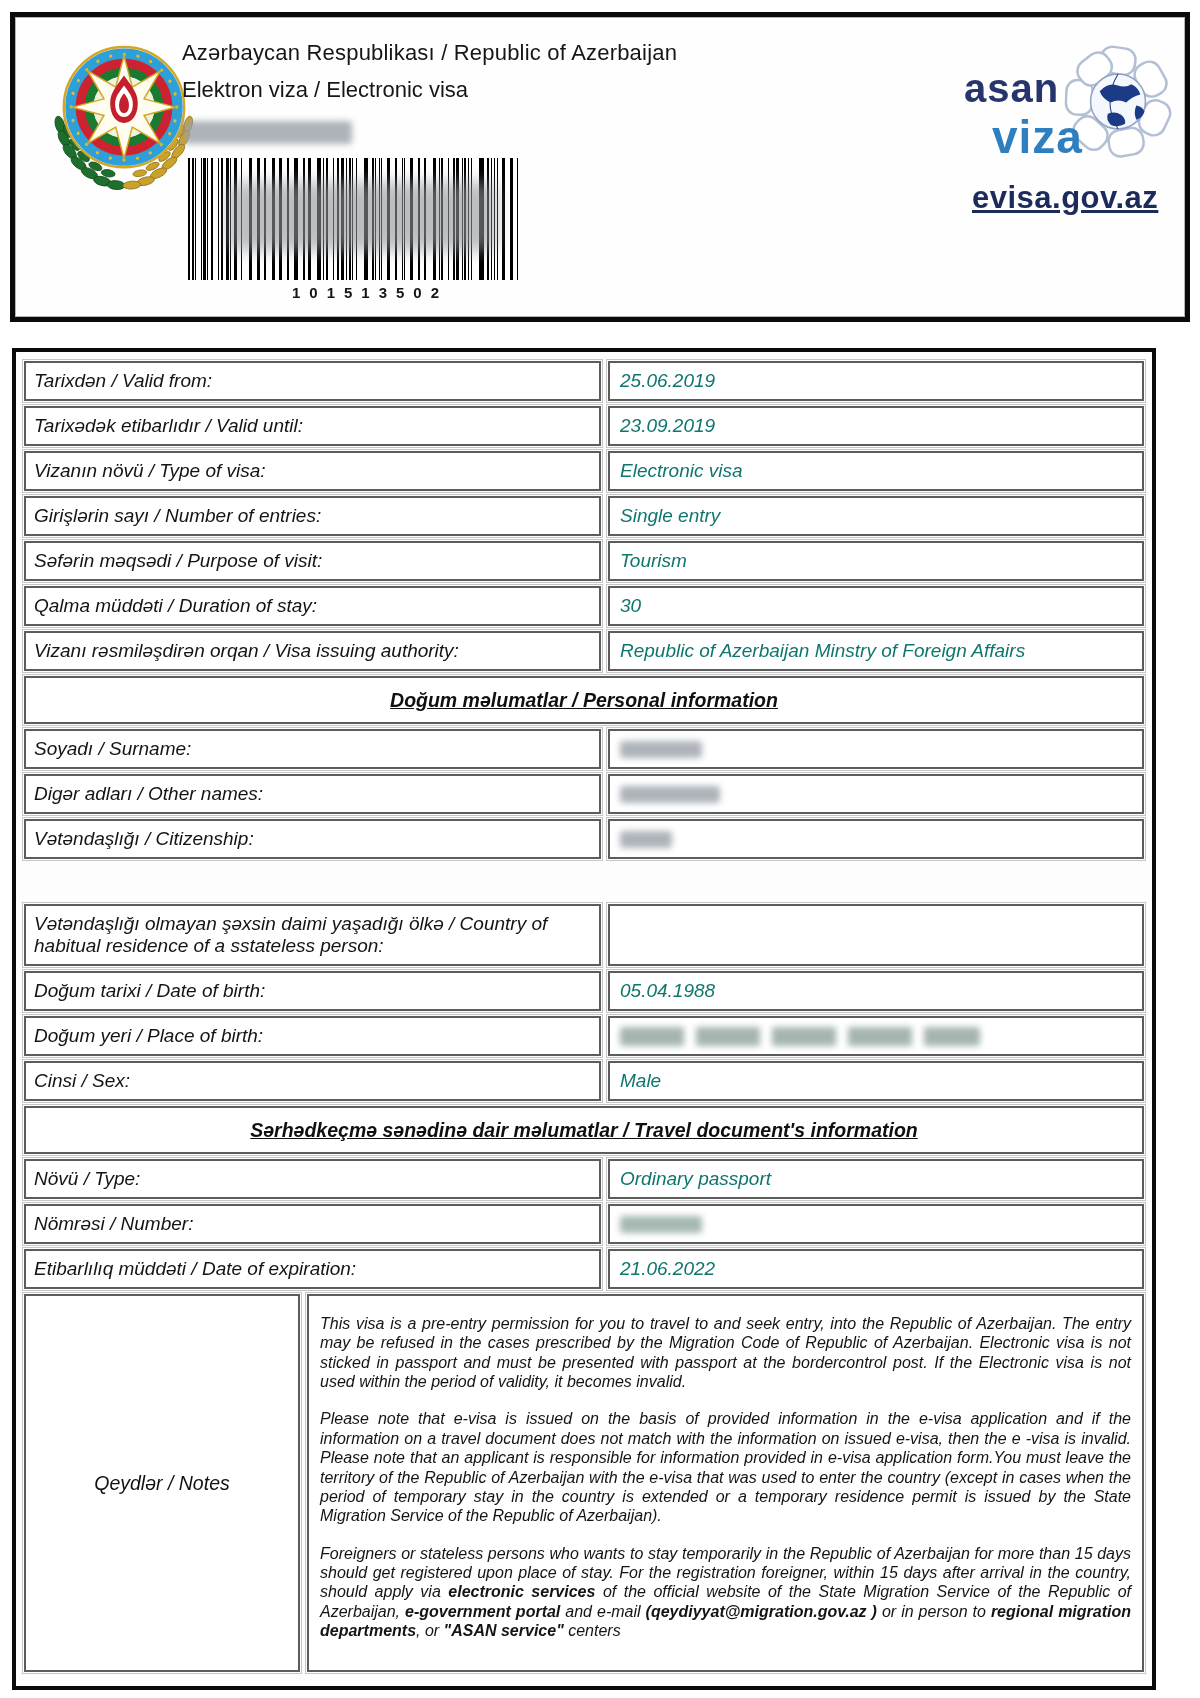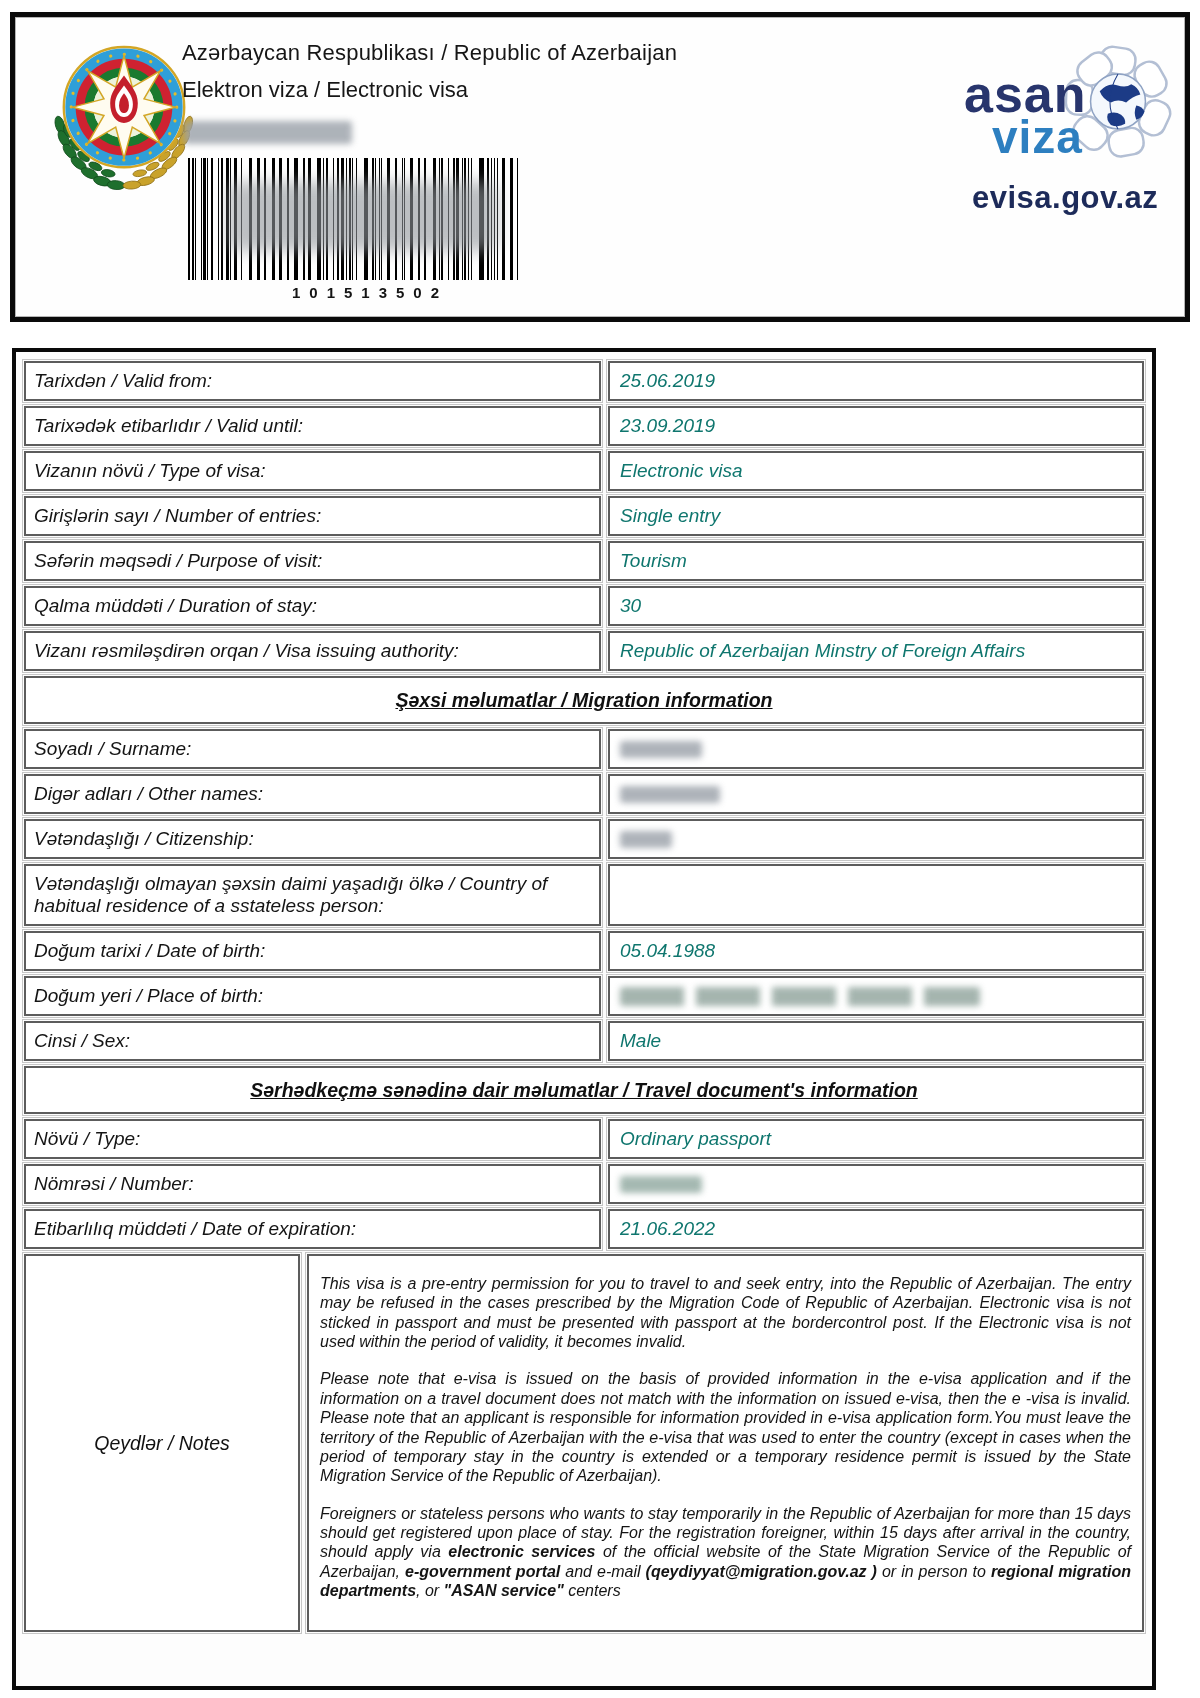--- a/index.html
+++ b/index.html
@@ -20,33 +20,33 @@
     background-image:
       repeating-linear-gradient(90deg,#000 0 2px,transparent 2px 7px,#000 7px 8px,transparent 8px 15px,#000 15px 18px,transparent 18px 23px),
       repeating-linear-gradient(90deg,transparent 0 4px,#000 4px 6px,transparent 6px 13px,#000 13px 14px,transparent 14px 19px,#000 19px 20px,transparent 20px 29px);}
   .barcode-smudge{position:absolute;left:12%;right:7%;top:20%;bottom:24%;
     background:#90959a;opacity:.6;filter:blur(8px);border-radius:10px;}
   .barcode-num{position:absolute;left:188px;top:266px;width:332px;text-align:center;
     font-weight:bold;font-size:15px;letter-spacing:9px;color:#151515;}
 
   .logo{position:absolute;left:938px;top:16px;width:225px;height:195px;}
   .logo-flower{position:absolute;right:0;top:4px;}
-  .asan-word{position:absolute;left:10px;top:34px;font-size:52px;font-weight:bold;letter-spacing:1px;color:#28356d;line-height:1;}
+  .asan-word{position:absolute;left:10px;top:34px;font-size:40px;font-weight:bold;letter-spacing:1px;color:#28356d;line-height:1;}
   .viza-word{position:absolute;left:38px;top:80px;font-size:46px;font-weight:bold;letter-spacing:1px;color:#2d7fc0;line-height:1;}
-  .evisa-url{position:absolute;left:18px;top:146px;font-size:31px;font-weight:600;color:#1d2b5a;letter-spacing:.5px;}
+  .evisa-url{position:absolute;left:18px;top:146px;font-size:31px;font-weight:600;color:#1d2b5a;letter-spacing:.5px;text-decoration:underline;}
 
   
   .table-box{position:absolute;left:12px;top:348px;width:1144px;height:1342px;
     border:4px solid #0a0a0a;box-sizing:border-box;background:#fdfdfd;
     padding:9px 8px;display:flex;flex-direction:column;gap:5px;font-style:italic;}
   .row{display:flex;gap:7px;}
   .cell{border:2px solid #5c5c5c;outline:1px solid #c6c6c6;outline-offset:1px;
     background:#fff;box-sizing:border-box;}
   .row .cell{height:40px;}
-  .row.tall .cell{height:62px;}
+  .row.tall .cell{height:62px;margin-top:40px;}
   .row.row-notes .cell{height:378px;}
   .cell.label{flex:0 0 577px;display:flex;align-items:center;padding:0 8px;font-size:19px;color:#141414;}
   .row.tall .cell.label{line-height:1.18;align-items:center;}
   .cell.value{flex:1;display:flex;align-items:center;padding:0 10px;font-size:19px;color:#0f766e;}
   .cell.section{flex:1;height:48px;display:flex;align-items:center;justify-content:center;
     font-weight:bold;font-size:19.5px;text-decoration:underline;color:#101010;}
   .cell.notes-label{flex:0 0 276px;display:flex;align-items:center;justify-content:center;font-size:19.5px;}
   .cell.notes-body{flex:1;padding:18px 11px;font-size:16px;line-height:1.21;text-align:justify;color:#141414;}
   .notes-body p{margin:0 0 18px;}
   .notes-body p:last-child{margin-bottom:0;}
@@ -175,21 +175,21 @@
       </div>
       <div class="row">
         <div class="cell label">Qalma müddəti / Duration of stay:</div>
         <div class="cell value">30</div>
       </div>
       <div class="row">
         <div class="cell label">Vizanı rəsmiləşdirən orqan / Visa issuing authority:</div>
         <div class="cell value">Republic of Azerbaijan Minstry of Foreign Affairs</div>
       </div>
       <div class="row">
-        <div class="cell section">Şəxsi məlumatlar / Migration information</div>
+        <div class="cell section">Doğum məlumatlar / Personal information</div>
       </div>
       <div class="row">
         <div class="cell label">Soyadı / Surname:</div>
         <div class="cell value">
           <div class="redact rw-sm"></div>
         </div>
       </div>
       <div class="row">
         <div class="cell label">Digər adları / Other names:</div>
         <div class="cell value">

